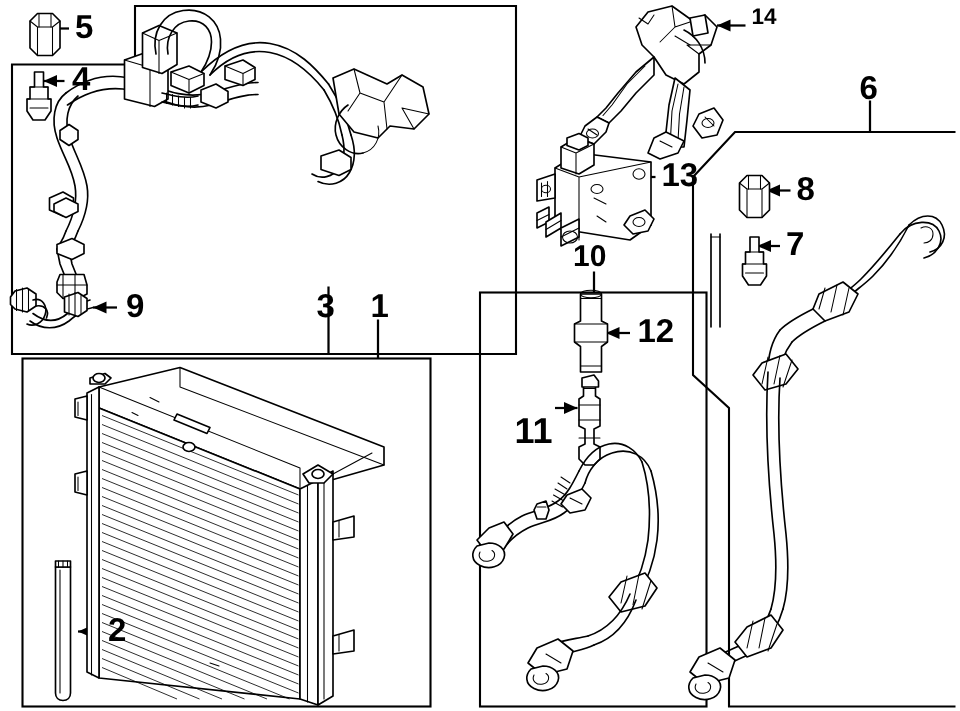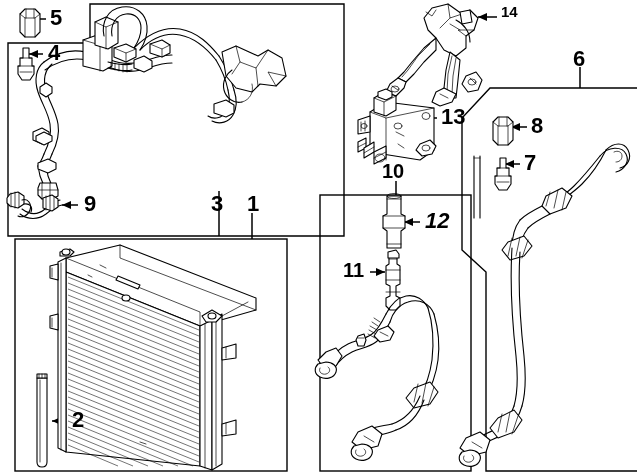--- a/index.html
+++ b/index.html
@@ -402,17 +402,17 @@
   <div class="callout" style="left:48px;  top:42px;  font-size:22px;">4</div>
   <div class="callout" style="left:501px; top:4px;   font-size:15px;">14</div>
   <div class="callout" style="left:573px; top:48px;  font-size:22px;">6</div>
   <div class="callout" style="left:441px; top:106px; font-size:22px;">13</div>
   <div class="callout" style="left:531px; top:115px; font-size:22px;">8</div>
   <div class="callout" style="left:524px; top:152px; font-size:22px;">7</div>
   <div class="callout" style="left:382px; top:161px; font-size:20px;">10</div>
   <div class="callout" style="left:211px; top:193px; font-size:22px;">3</div>
   <div class="callout" style="left:247px; top:193px; font-size:22px;">1</div>
   <div class="callout" style="left:84px;  top:193px; font-size:22px;">9</div>
-  <div class="callout" style="left:425px; top:210px; font-size:22px;font-style:italic;">12</div>
-  <div class="callout" style="left:343px; top:260px; font-size:20px;">11</div>
+  <div class="callout" style="left:425px; top:210px; font-size:22px;">12</div>
+  <div class="callout" style="left:343px; top:276px; font-size:24px;">11</div>
   <div class="callout" style="left:72px;  top:409px; font-size:22px;">2</div>
 
 </div>
 
 </body></html>

